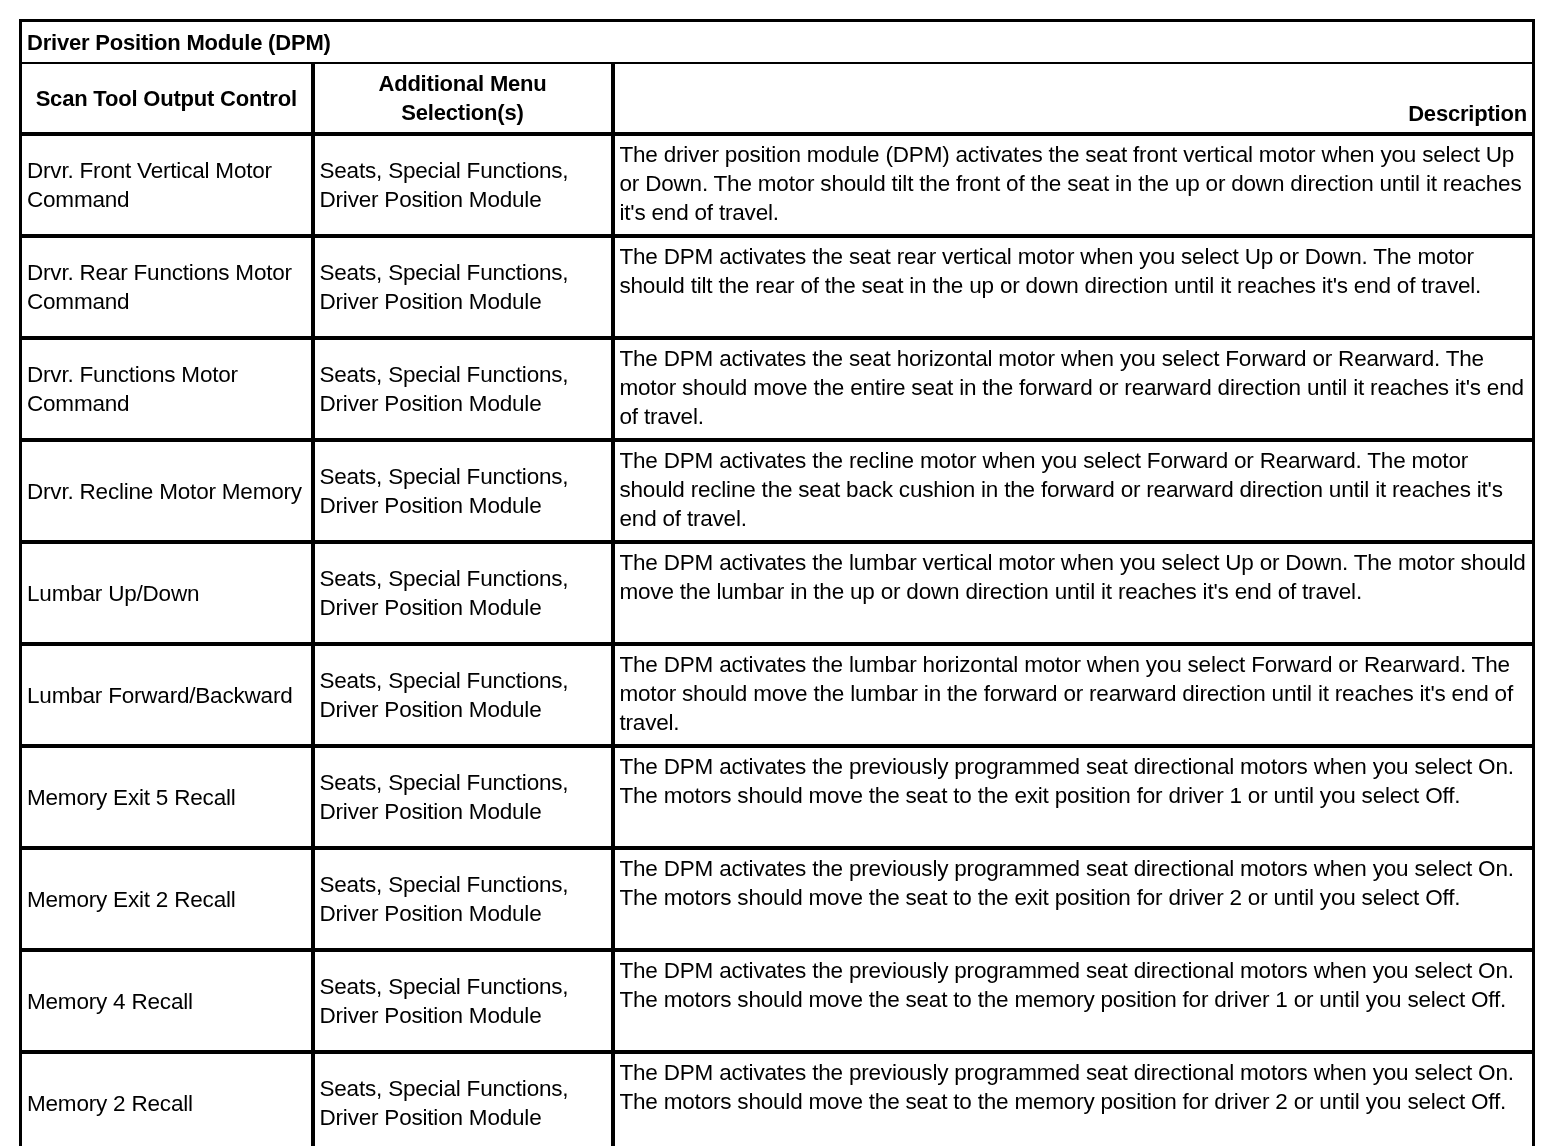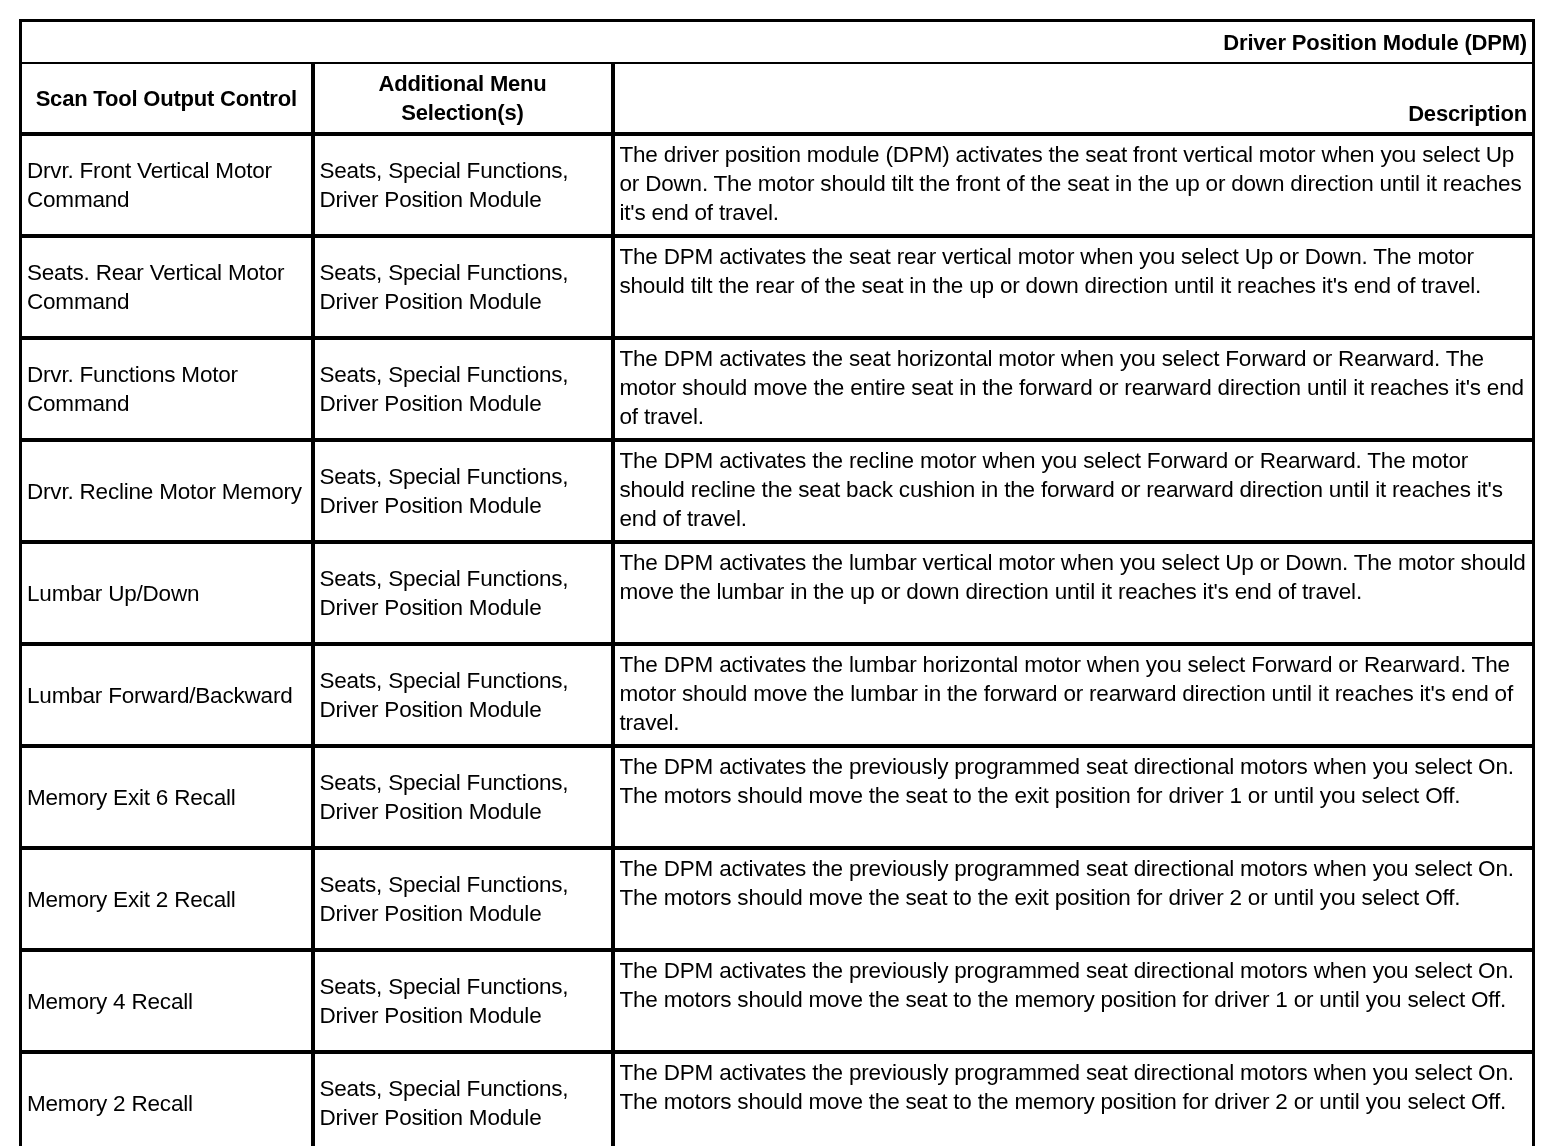--- a/index.html
+++ b/index.html
@@ -14,21 +14,21 @@
     border: 2px solid #000;
     padding: 0 5px;
     font-size: 22.5px;
     line-height: 29px;
     vertical-align: middle;
     text-align: left;
     font-weight: normal;
     letter-spacing: -0.2px;
   }
   table.dpm tr.title-row th {
-    height: 40px; text-align: right; font-weight: bold; font-size: 22px;
+    height: 40px; text-align: left; font-weight: bold; font-size: 22px;
     border-bottom: 2px solid #000;
   }
   table.dpm tr.header-row th {
     height: 64px; font-weight: bold; text-align: center; font-size: 22px;
     border-bottom: 4px solid #000;
   }
   table.dpm tr.header-row th.desc-h { vertical-align: bottom; padding-bottom: 4px; text-align: right; }
   table.dpm tr.body-row td { height: 94px; border-bottom: 4px solid #000; }
   table.dpm tr.body-row td.desc { vertical-align: top; padding-top: 4px; margin-left: 24px; }
   col.c1 { width: 292px; }
@@ -54,21 +54,21 @@
     <th>Scan Tool Output Control</th>
     <th class="c2cell">Additional Menu Selection(s)</th>
     <th class="desc-h">Description</th>
   </tr>
   <tr class="body-row">
     <td>Drvr. Front Vertical Motor Command</td>
     <td class="c2cell">Seats, Special Functions, Driver Position Module</td>
     <td class="desc">The driver position module (DPM) activates the seat front vertical motor when you select Up or Down. The motor should tilt the front of the seat in the up or down direction until it reaches it's end of travel.</td>
   </tr>
   <tr class="body-row">
-    <td>Seats. Rear Vertical Motor Command</td>
+    <td>Drvr. Rear Functions Motor Command</td>
     <td class="c2cell">Seats, Special Functions, Driver Position Module</td>
     <td class="desc">The DPM activates the seat rear vertical motor when you select Up or Down. The motor should tilt the rear of the seat in the up or down direction until it reaches it's end of travel.</td>
   </tr>
   <tr class="body-row">
     <td>Drvr. Functions Motor Command</td>
     <td class="c2cell">Seats, Special Functions, Driver Position Module</td>
     <td class="desc">The DPM activates the seat horizontal motor when you select Forward or Rearward. The motor should move the entire seat in the forward or rearward direction until it reaches it's end of travel.</td>
   </tr>
   <tr class="body-row">
     <td>Drvr. Recline Motor Memory</td>
@@ -79,21 +79,21 @@
     <td>Lumbar Up/Down</td>
     <td class="c2cell">Seats, Special Functions, Driver Position Module</td>
     <td class="desc">The DPM activates the lumbar vertical motor when you select Up or Down. The motor should move the lumbar in the up or down direction until it reaches it's end of travel.</td>
   </tr>
   <tr class="body-row">
     <td>Lumbar Forward/Backward</td>
     <td class="c2cell">Seats, Special Functions, Driver Position Module</td>
     <td class="desc">The DPM activates the lumbar horizontal motor when you select Forward or Rearward. The motor should move the lumbar in the forward or rearward direction until it reaches it's end of travel.</td>
   </tr>
   <tr class="body-row">
-    <td>Memory Exit 6 Recall</td>
+    <td>Memory Exit 5 Recall</td>
     <td class="c2cell">Seats, Special Functions, Driver Position Module</td>
     <td class="desc">The DPM activates the previously programmed seat directional motors when you select On. The motors should move the seat to the exit position for driver 1 or until you select Off.</td>
   </tr>
   <tr class="body-row">
     <td>Memory Exit 2 Recall</td>
     <td class="c2cell">Seats, Special Functions, Driver Position Module</td>
     <td class="desc">The DPM activates the previously programmed seat directional motors when you select On. The motors should move the seat to the exit position for driver 2 or until you select Off.</td>
   </tr>
   <tr class="body-row">
     <td>Memory 4 Recall</td>

